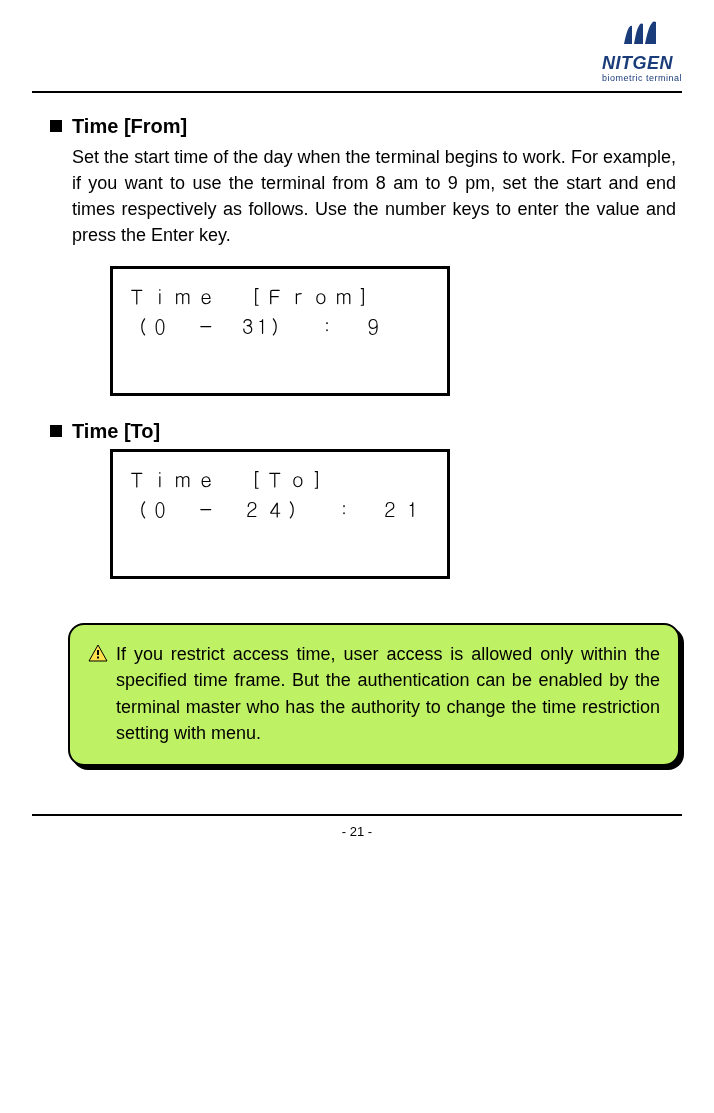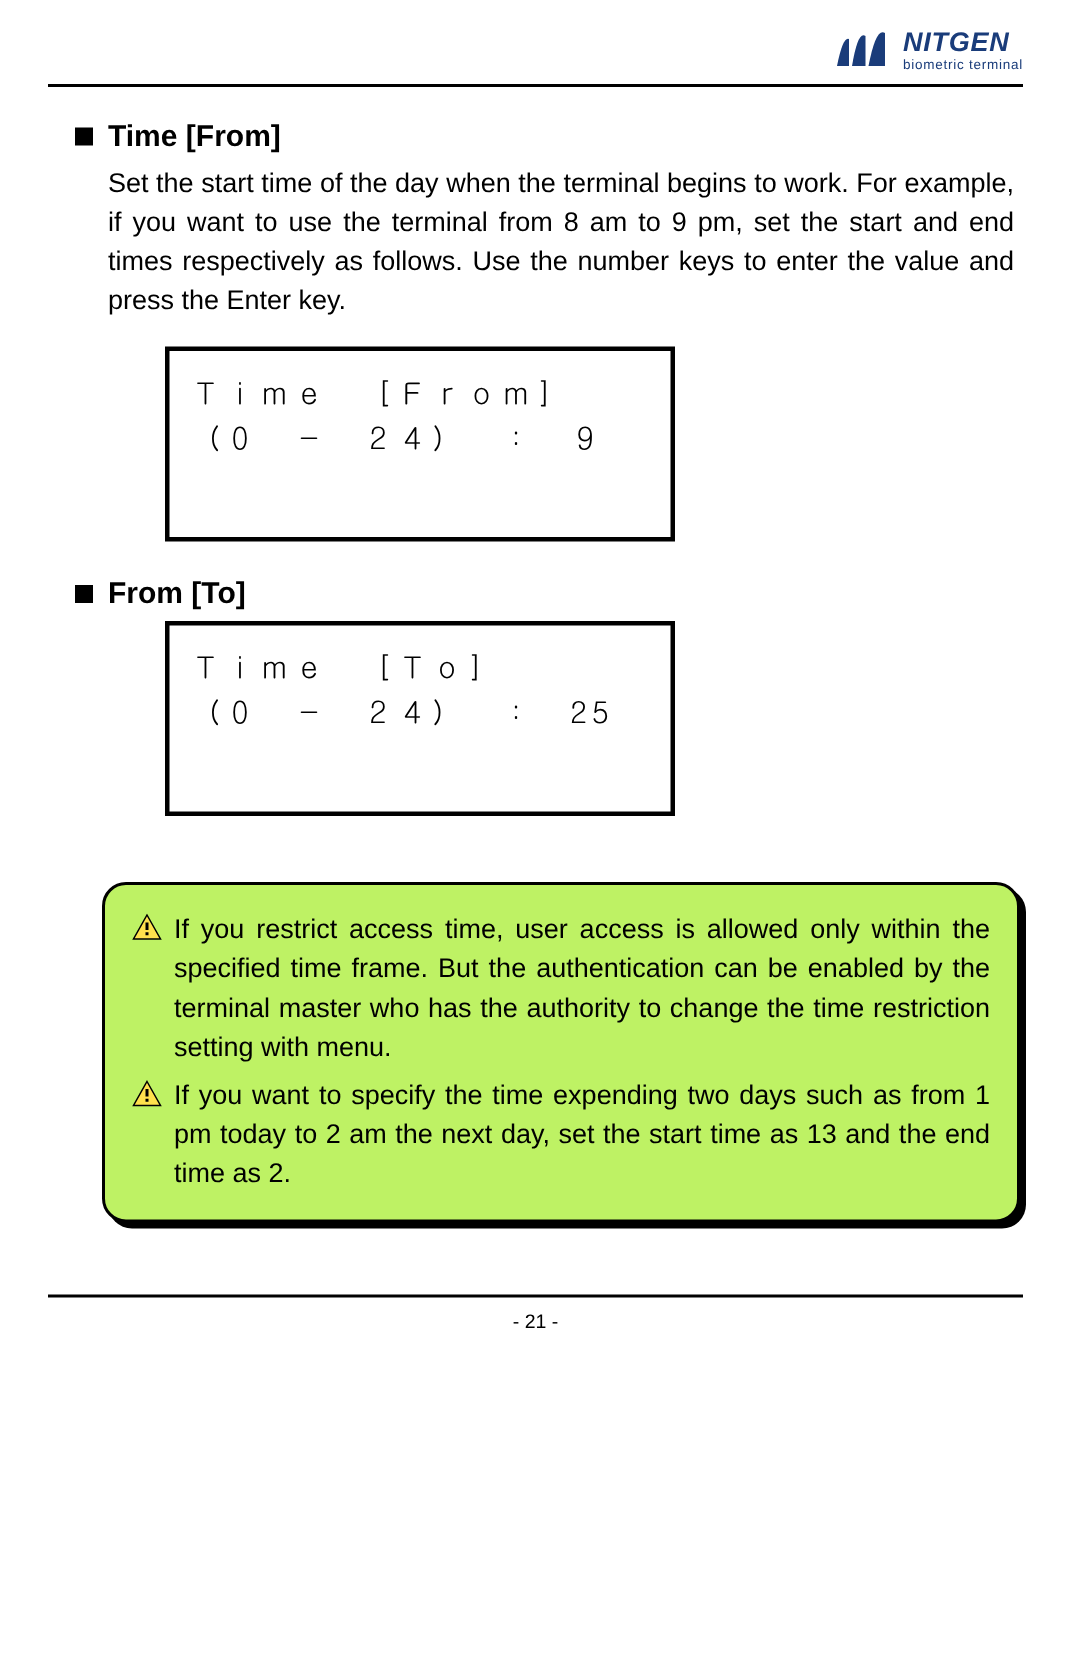--- a/index.html
+++ b/index.html
@@ -20,20 +20,21 @@
       justify-content: flex-end;
       align-items: center;
       padding-bottom: 8px;
       border-bottom: 2px solid #000;
       margin-bottom: 22px;
     }
     .logo {
       display: flex;
       align-items: center;
       gap: 6px;
+      flex-direction: column;
     }
     .logo-mark {
       width: 40px;
       height: 30px;
     }
     .logo-text-wrap {
       display: flex;
       flex-direction: column;
       line-height: 1;
     }
@@ -128,49 +129,41 @@
 
   <div class="content">
 
     <div class="item">
       <div class="bullet-row">
         <div class="sq-bullet"></div>
         <div class="item-title">Time [From]</div>
       </div>
       <div class="item-body">Set the start time of the day when the terminal begins to work. For example, if you want to use the terminal from 8 am to 9 pm, set the start and end times respectively as follows. Use the number keys to enter the value and press the Enter key.</div>
       <div class="terminal">Ｔｉｍｅ　［Ｆｒｏｍ］
-（０　－　２４）　：　９</div>
+（０　－　31）　：　９</div>
     </div>
 
     <div class="item">
       <div class="bullet-row">
         <div class="sq-bullet"></div>
-        <div class="item-title">From [To]</div>
+        <div class="item-title">Time [To]</div>
       </div>
       <div class="terminal">Ｔｉｍｅ　［Ｔｏ］
-（０　－　２４）　：　25</div>
+（０　－　２４）　：　２１</div>
     </div>
 
     <div class="notes-box">
       <div class="note">
         <svg class="warn-icon" viewBox="0 0 20 18">
           <path d="M10,1 L19,17 L1,17 Z" fill="#ffe14d" stroke="#000" stroke-width="1"></path>
           <rect x="9" y="6" width="2" height="5" fill="#000"></rect>
           <rect x="9" y="12.5" width="2" height="2" fill="#000"></rect>
         </svg>
         <div>If you restrict access time, user access is allowed only within the specified time frame. But the authentication can be enabled by the terminal master who has the authority to change the time restriction setting with menu.</div>
       </div>
-      <div class="note">
-        <svg class="warn-icon" viewBox="0 0 20 18">
-          <path d="M10,1 L19,17 L1,17 Z" fill="#ffe14d" stroke="#000" stroke-width="1"></path>
-          <rect x="9" y="6" width="2" height="5" fill="#000"></rect>
-          <rect x="9" y="12.5" width="2" height="2" fill="#000"></rect>
-        </svg>
-        <div>If you want to specify the time expending two days such as from 1 pm today to 2 am the next day, set the start time as 13 and the end time as 2.</div>
-      </div>
     </div>
 
   </div>
 
   <div class="footer-line"></div>
   <div class="page-number">- 21 -</div>
 
 </div>
 
 </body></html>

